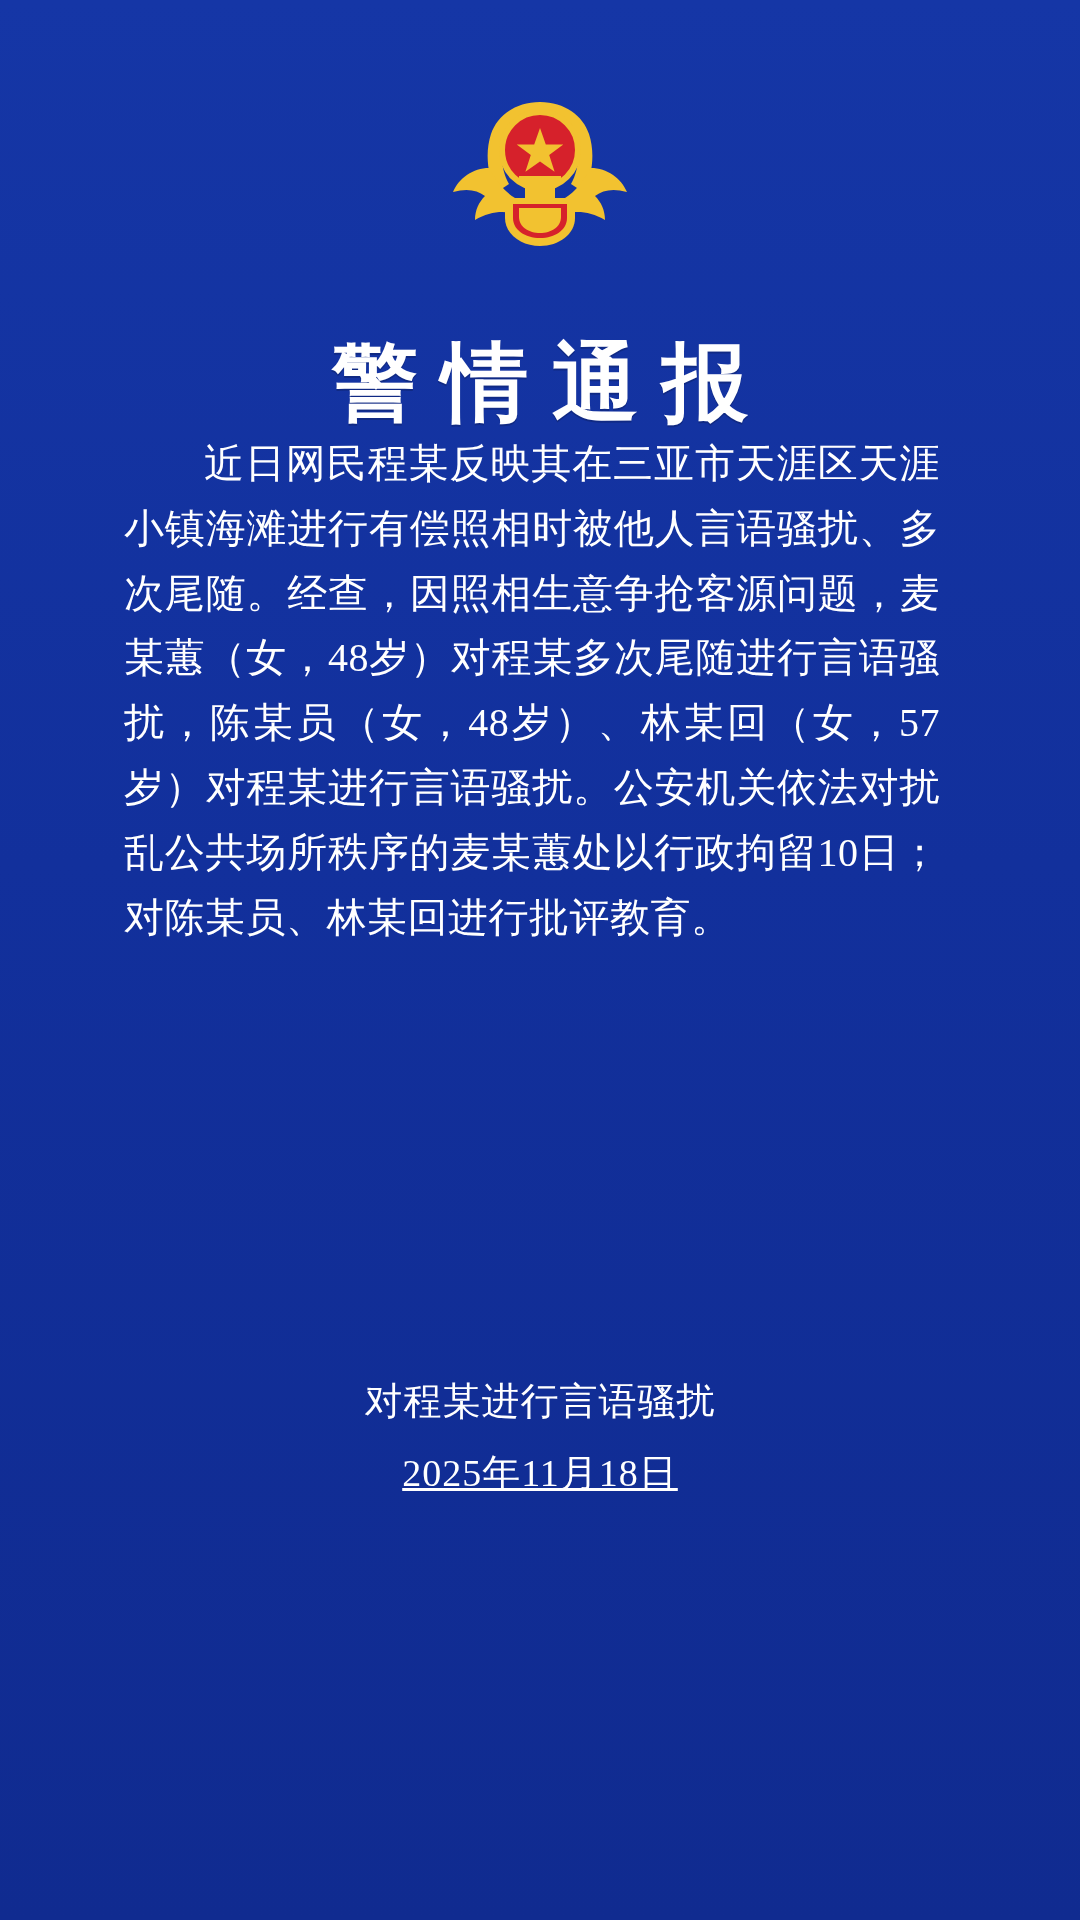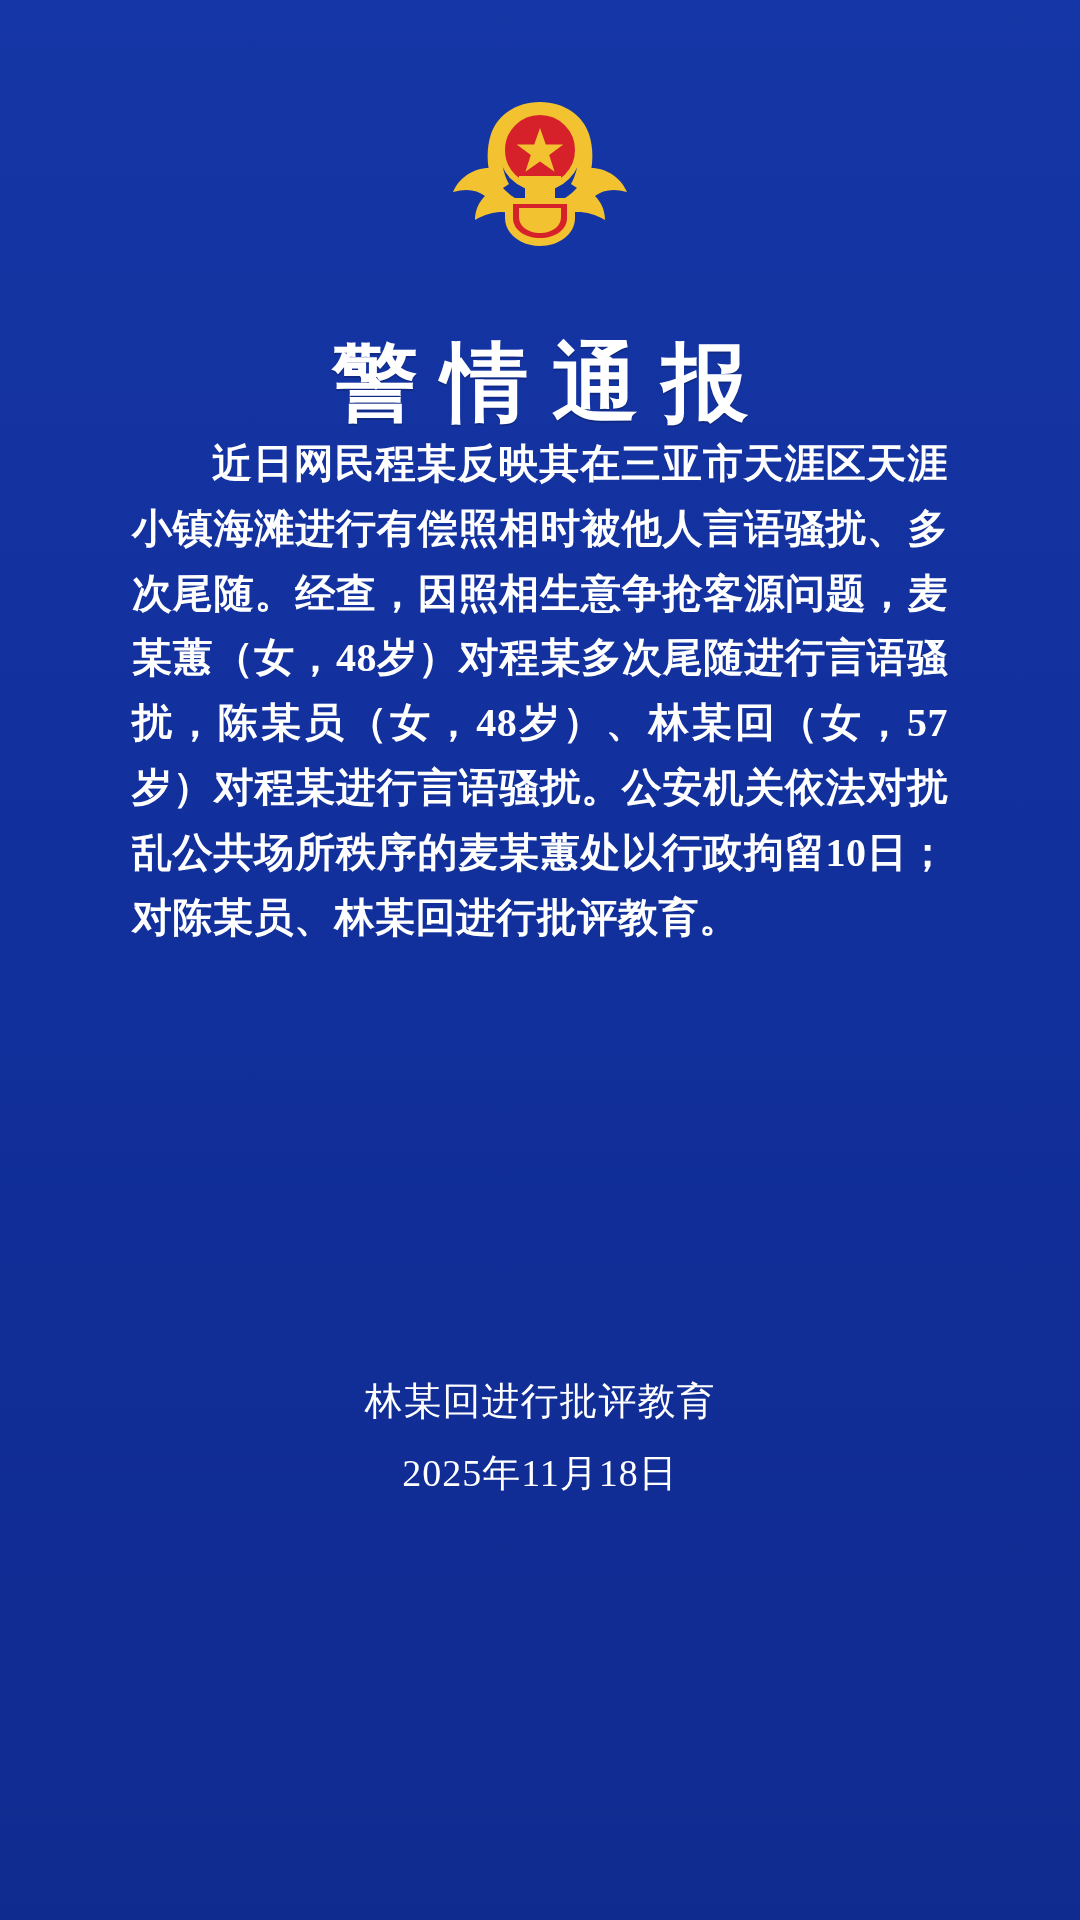--- a/index.html
+++ b/index.html
@@ -53,23 +53,22 @@
     letter-spacing: 24px;
     text-indent: 24px;
     font-family: "Liberation Serif", "DejaVu Serif", serif;
     text-shadow: 0 2px 0 rgba(0,0,0,0.18);
   }
 
   
   .body-text {
     position: absolute;
     top: 432px;
-    left: 132px;
+    left: 124px;
     width: 816px;
-    font-weight: bold;
   }
   .para {
     font-size: 40px;
     line-height: 1.62;
     text-align: justify;
     text-justify: inter-ideograph;
     text-indent: 2em;
     margin: 0 0 14px 0;
     letter-spacing: 0.5px;
   }
@@ -83,20 +82,21 @@
   }
   .sign-org {
     top: 1376px;
     font-size: 38px;
     letter-spacing: 1px;
   }
   .sign-date {
     top: 1448px;
     font-size: 38px;
     letter-spacing: 1px;
+    text-decoration: underline;
   }
 </style>
 </head>
 <body>
 
 <div class="page">
 
   <div class="emblem-wrap">
     <div class="emblem">
       <svg width="190" height="180" viewBox="0 0 190 180" xmlns="http://www.w3.org/2000/svg">
@@ -120,16 +120,16 @@
       </svg>
     </div>
   </div>
 
   <h1 class="title">警情通报</h1>
 
   <div class="body-text">
     <p class="para">近日网民程某反映其在三亚市天涯区天涯小镇海滩进行有偿照相时被他人言语骚扰、多次尾随。经查，因照相生意争抢客源问题，麦某蕙（女，48岁）对程某多次尾随进行言语骚扰，陈某员（女，48岁）、林某回（女，57岁）对程某进行言语骚扰。公安机关依法对扰乱公共场所秩序的麦某蕙处以行政拘留10日；对陈某员、林某回进行批评教育。</p>
   </div>
 
-  <div class="sign sign-org" style="top:1376px">林某回进行批评教育</div>
+  <div class="sign sign-org" style="top:1376px">对程某进行言语骚扰</div>
   <div class="sign sign-date" style="top:1448px">2025年11月18日</div>
 
 </div>
 
 </body></html>

